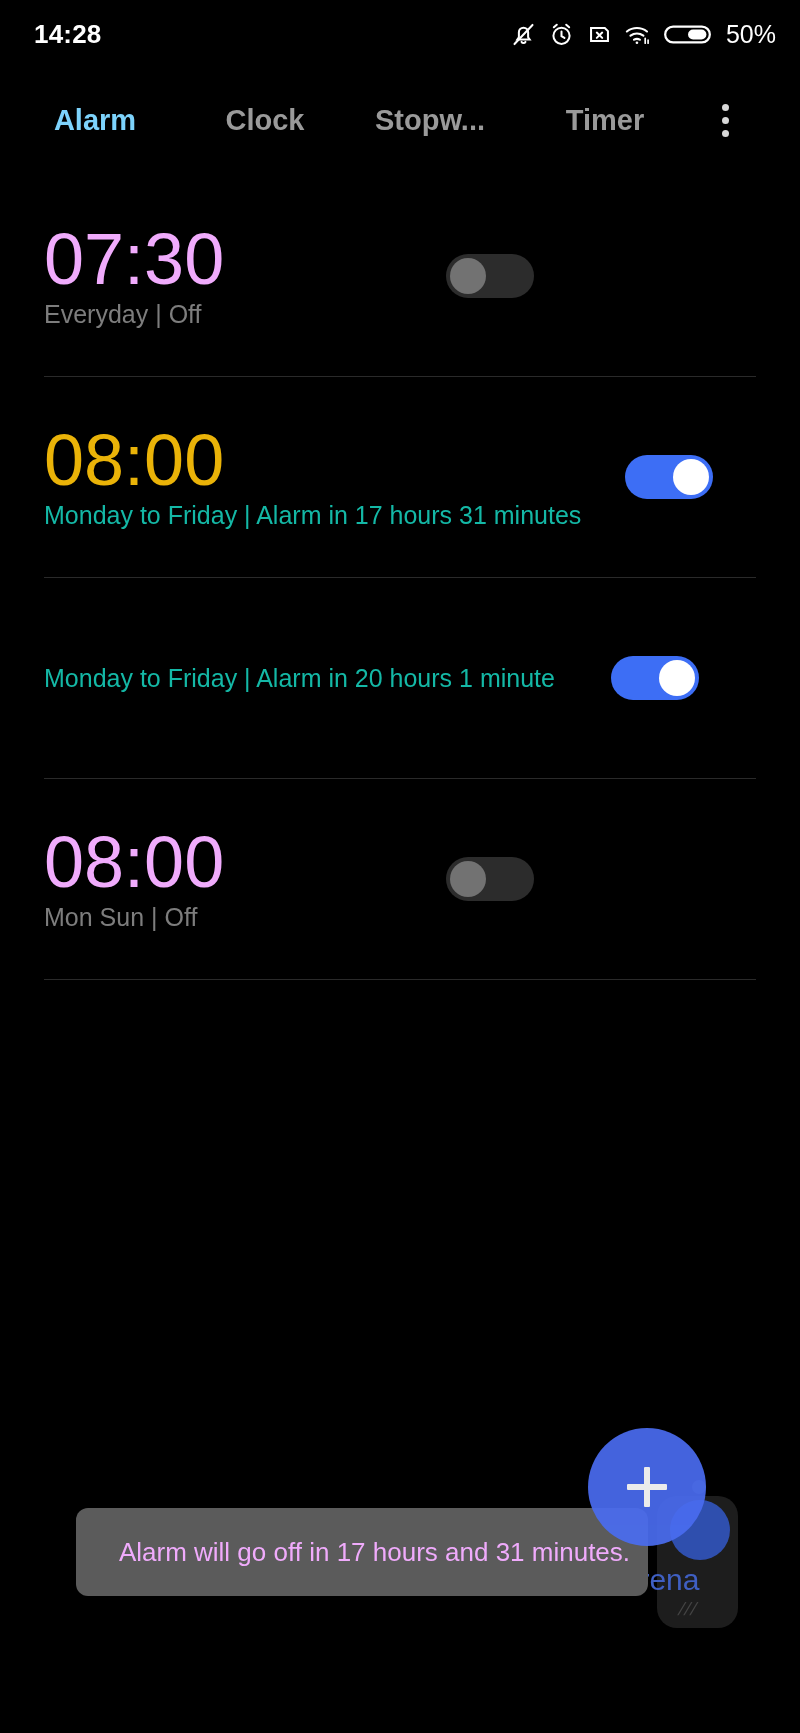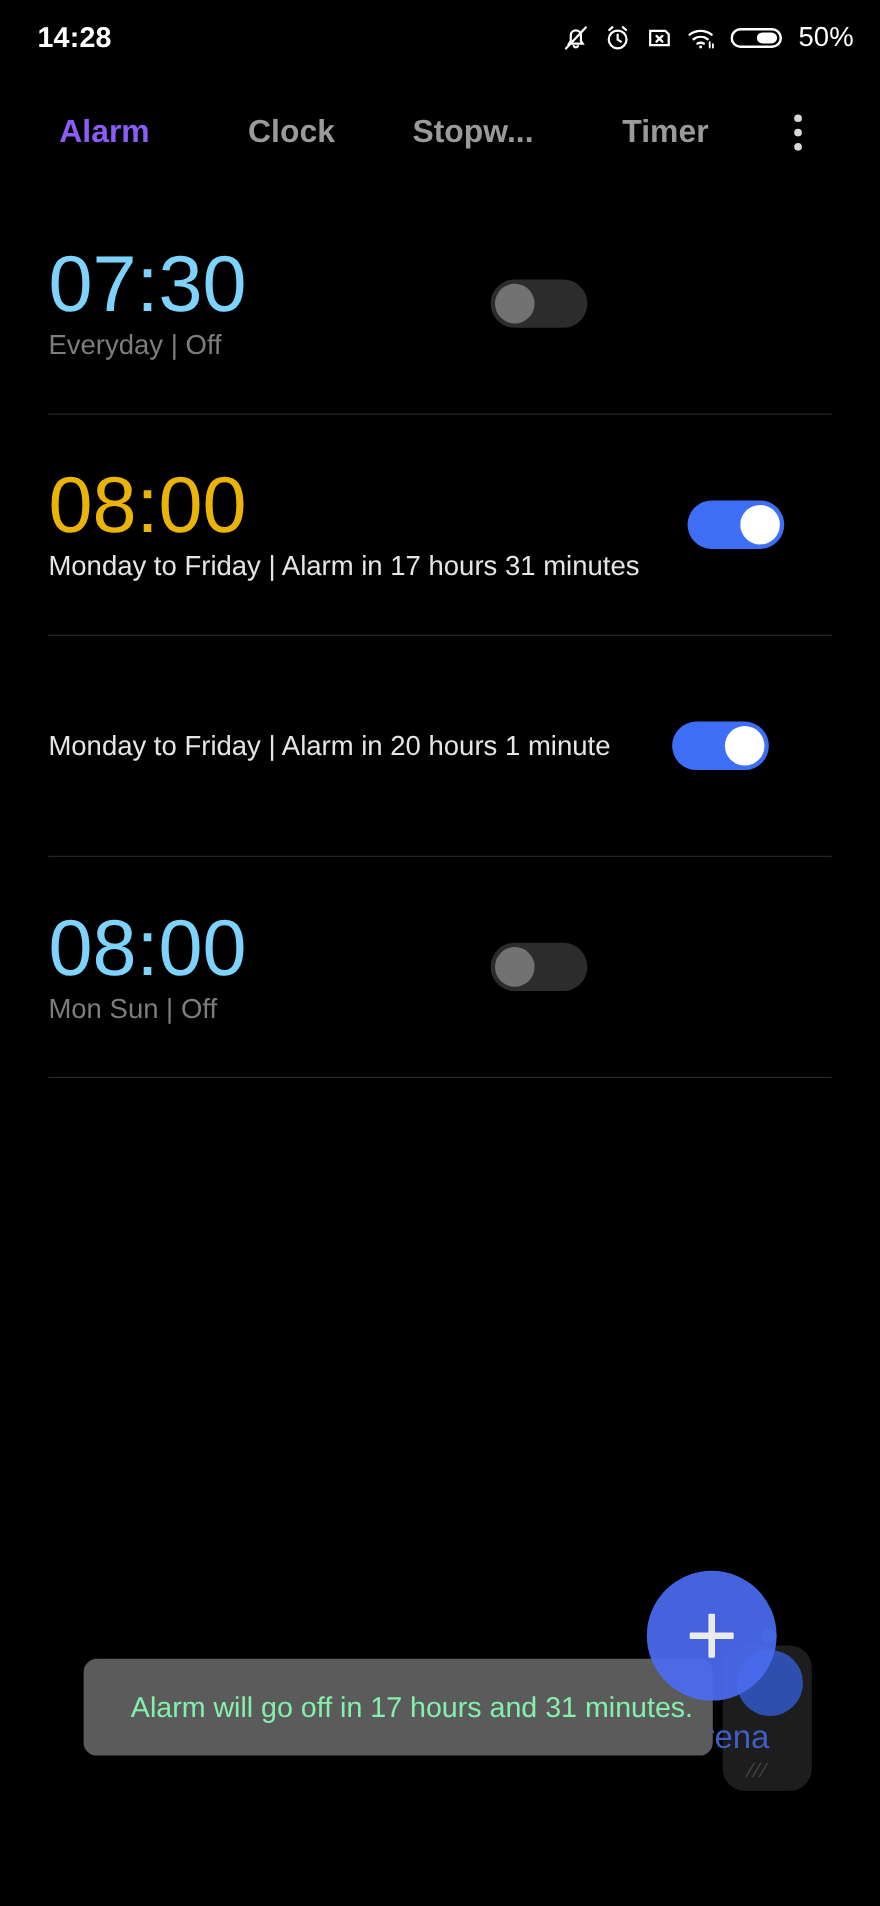--- a/index.html
+++ b/index.html
@@ -23,21 +23,21 @@
 
   
   .tabbar {
     position: absolute; top: 88px; left: 0; width: 800px; height: 64px;
     display: flex; align-items: center;
   }
   .tab {
     font-size: 29px; font-weight: bold; color: #9a9a9a;
     text-align: center; white-space: nowrap;
   }
-  .tab.active { color: #8b5cf6; }
+  .tab.active { color: #7dd3fc; }
   .tab-alarm { width: 190px; }
   .tab-clock { width: 150px; }
   .tab-stopwatch { width: 180px; }
   .tab-timer { width: 170px; }
   .overflow {
     width: 70px; display: flex; flex-direction: column;
     align-items: center; justify-content: center; gap: 6px;
   }
   .overflow i { display: block; width: 7px; height: 7px; border-radius: 50%; background: #d8d8d8; }
 
@@ -50,22 +50,22 @@
   .alarm-row + .alarm-row::before,
   .alarm-row::after { content: ""; }
   .divider {
     height: 1px; background: #2a2a2a; margin: 0 44px;
   }
   .alarm-info { display: flex; flex-direction: column; gap: 4px; }
   .alarm-time {
     font-size: 72px; font-weight: 300; letter-spacing: 0px;
     line-height: 1.02; color: #eab308;
   }
-  .alarm-sub { font-size: 25px; color: #e5e5e5; white-space: nowrap; }
-  .alarm-row.off .alarm-time { color: #7dd3fc; }
+  .alarm-sub { font-size: 25px; color: #14b8a6; white-space: nowrap; }
+  .alarm-row.off .alarm-time { color: #f0abfc; }
   .alarm-row.off .alarm-sub { color: #7d7d7d; }
 
   
   .toggle {
     position: relative; width: 88px; height: 44px; border-radius: 22px;
     background: #3d6ef5; flex: none;
   }
   .toggle .knob {
     position: absolute; top: 4px; left: 48px;
     width: 36px; height: 36px; border-radius: 50%; background: #fff;
@@ -74,21 +74,21 @@
   .toggle.off .knob { left: 4px; background: #727272; }
 
   
   .toast {
     position: absolute; left: 76px; top: 1508px;
     width: 572px; height: 88px; border-radius: 12px;
     background: #5b5b5b;
     display: flex; align-items: center; justify-content: center;
     z-index: 5;
   }
-  .toast-text { color: #86efac; font-size: 26px; white-space: nowrap; margin-left: 25px; }
+  .toast-text { color: #f0abfc; font-size: 26px; white-space: nowrap; margin-left: 25px; }
 
   
   .watermark {
     position: absolute; left: 536px; top: 1480px;
     width: 260px; height: 160px; z-index: 2;
   }
   .wm-text {
     position: absolute; left: 0; top: 83px; font-size: 30px; white-space: nowrap;
   }
   .wm-phone { color: #4a4a4a; }

